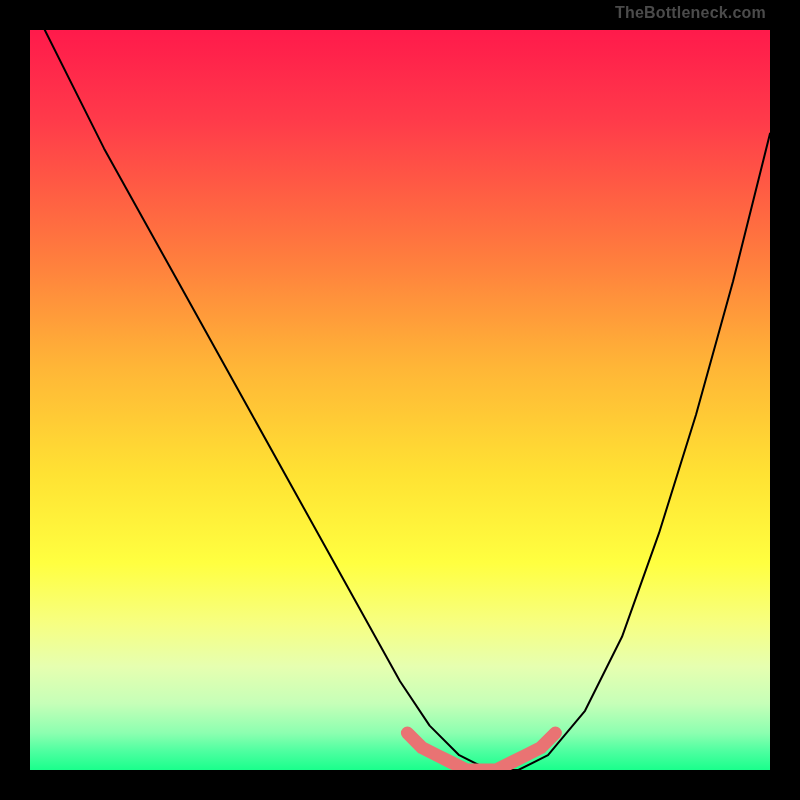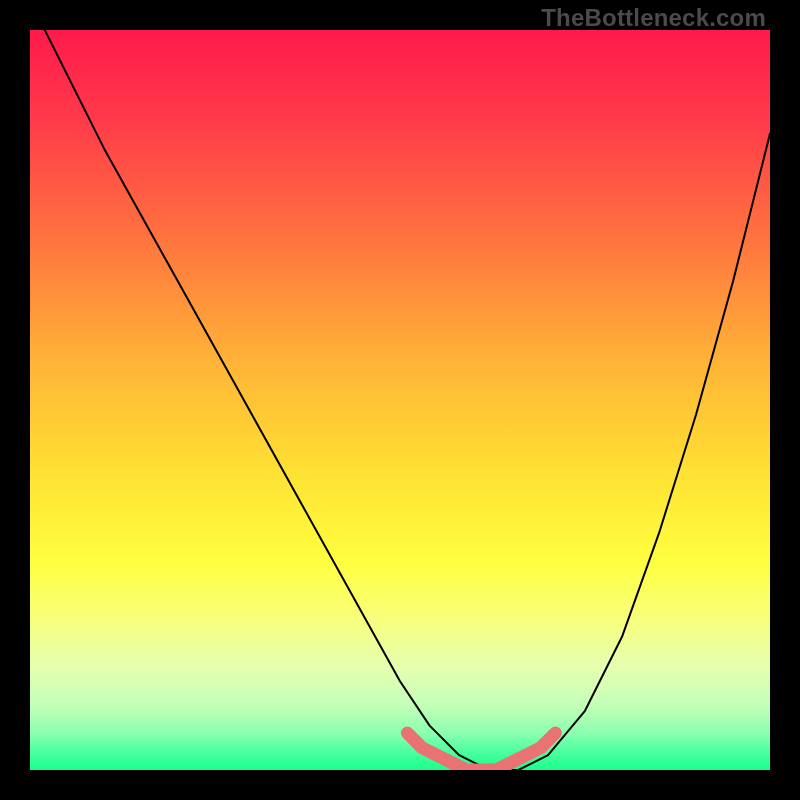--- a/index.html
+++ b/index.html
@@ -24,21 +24,21 @@
     top: 30px;
     left: 30px;
     width: 740px;
     height: 740px;
   }
   .watermark {
     position: absolute;
     top: 4px;
     right: 34px;
     font-family: Arial, Helvetica, sans-serif;
-    font-size: 24px;
+    font-size: 16px;
     font-weight: 600;
     color: #4b4b4b;
     letter-spacing: 0.2px;
   }
 </style>
 </head>
 <body>
 
 <div class="frame"></div>
 

